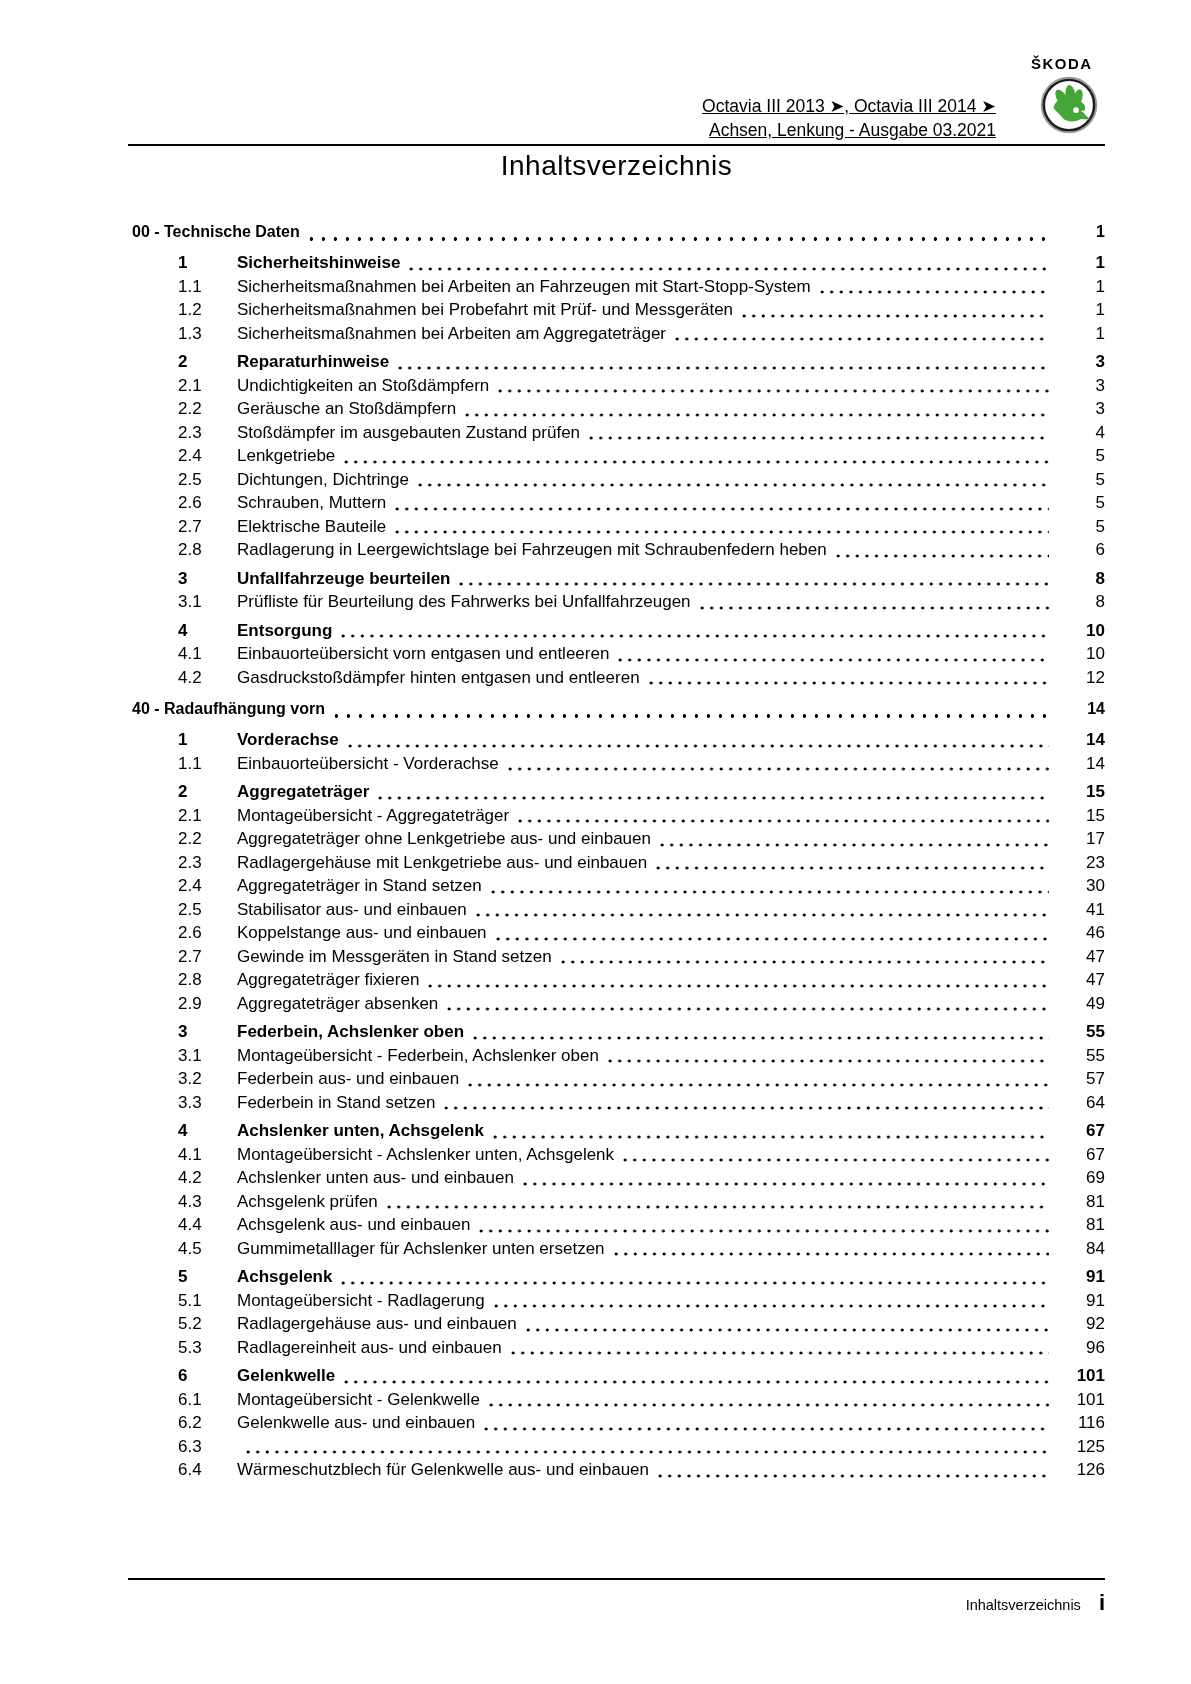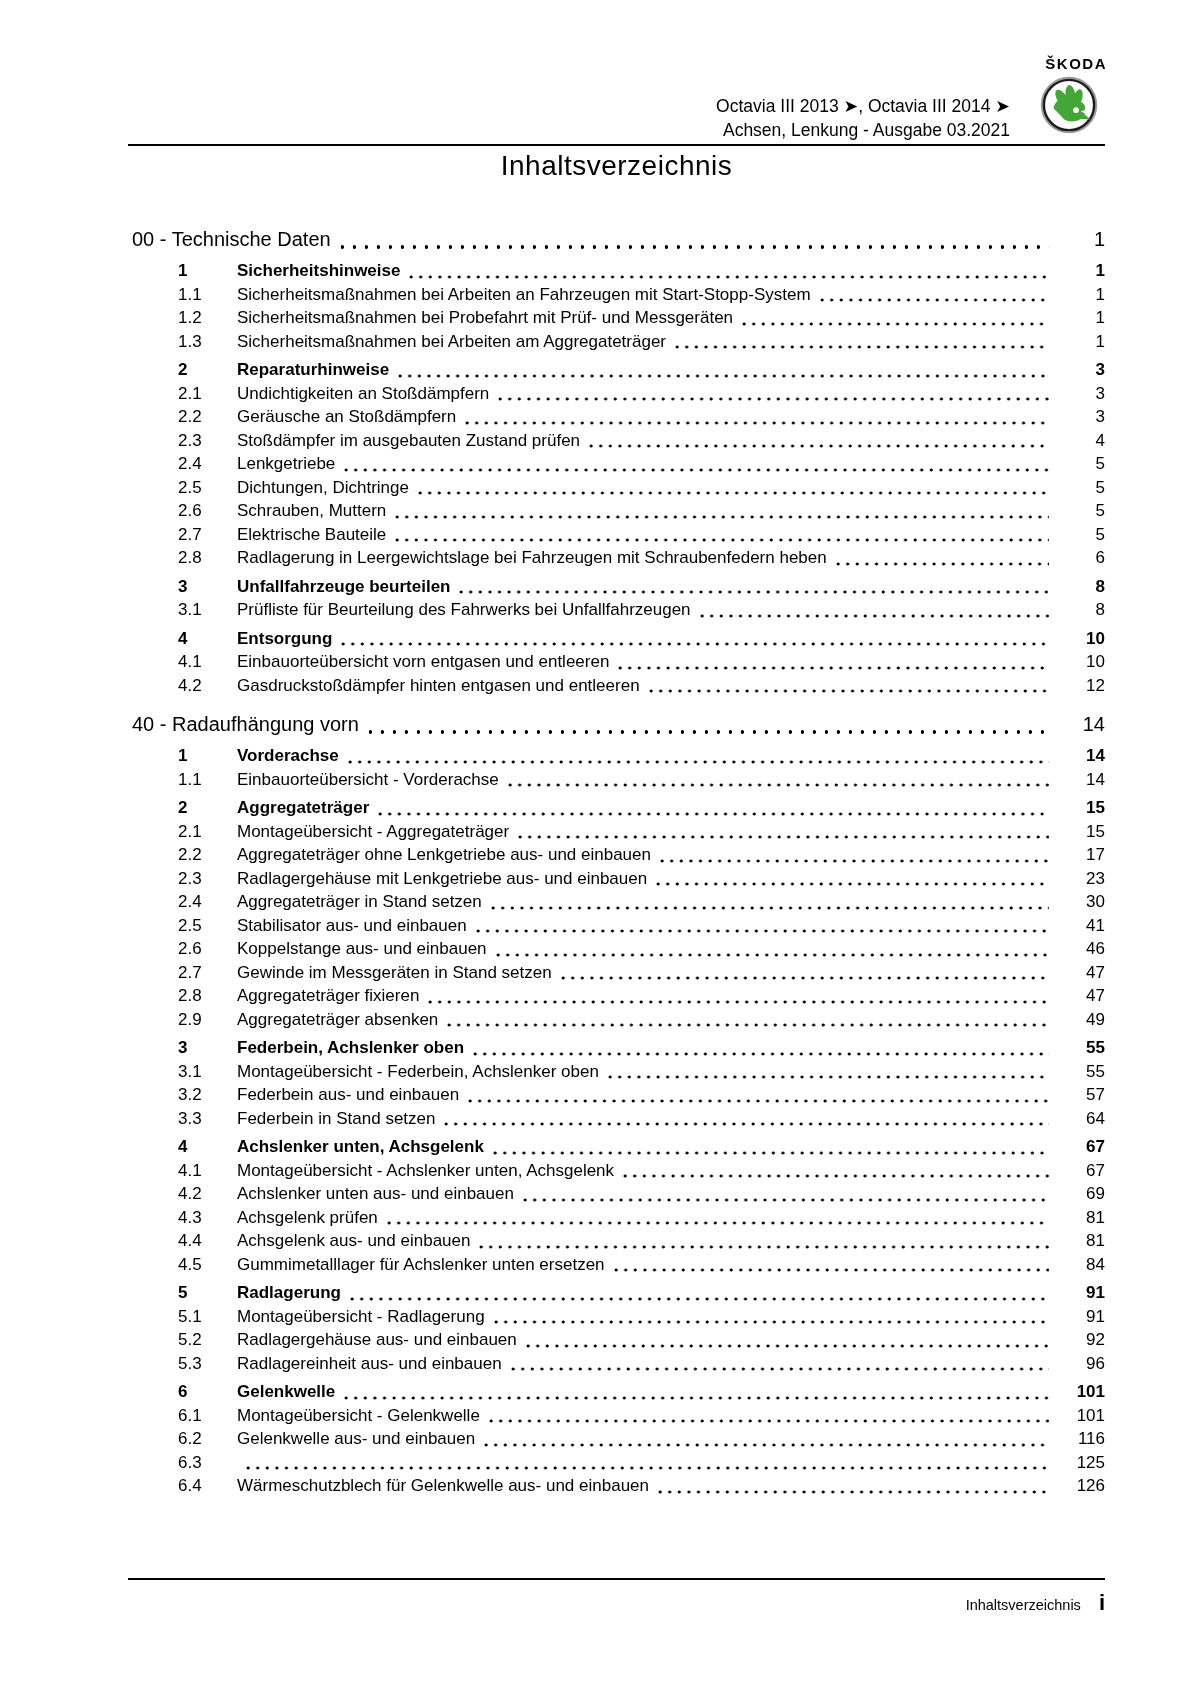--- a/index.html
+++ b/index.html
@@ -3,24 +3,24 @@
 <meta charset="utf-8">
 <style>
   html,body{margin:0;padding:0;background:#e8e8e8;}
   .page{
     position:relative;width:1191px;height:1684px;background:#ffffff;
     font-family:"Liberation Sans", sans-serif;color:#000;overflow:hidden;
     margin:0 auto;
   }
   
   .header-text{
-    position:absolute;top:94px;right:181px;text-align:right;
-    font-size:17.5px;line-height:24px;white-space:nowrap;
-  }
-  .brand{position:absolute;top:56px;right:84px;width:76px;text-align:right;}
+    position:absolute;top:94px;right:195px;text-align:right;
+    font-size:17.5px;line-height:24px;white-space:nowrap;text-decoration:underline;
+  }
+  .brand{position:absolute;top:56px;right:84px;width:76px;text-align:left;}
   .brand-name{font-size:15px;font-weight:700;letter-spacing:1.5px;line-height:16px;}
   .brand svg{display:block;margin:3px auto 0;}
   .header-rule{position:absolute;top:144px;left:128px;width:977px;border-top:2.5px solid #000;}
   
   .page-title{
     position:absolute;top:150px;left:128px;width:977px;text-align:center;
     font-size:28px;font-weight:400;margin:0;letter-spacing:.5px;
   }
   
   .toc{position:absolute;top:212px;left:128px;width:977px;}
@@ -29,21 +29,21 @@
   .row .label{flex:none;}
   .row .leader{
     flex:1 1 0;min-width:14px;height:4px;align-self:flex-end;
     margin:0 10px 4px 9px;
     background-image:radial-gradient(circle at 2px 2px,#000 1.35px,transparent 1.7px);
     background-size:9.6px 4px;background-repeat:repeat-x;background-position:left bottom;
   }
   .row .page-num{flex:none;width:46px;text-align:right;}
   .entry{font-size:17px;line-height:23.5px;padding-left:50px;}
   .entry.bold{font-weight:700;margin-top:5px;}
-  .chapter{font-size:20px;font-weight:400;line-height:29px;margin-top:13px;padding-left:4px;}
+  .chapter{font-size:16px;font-weight:700;line-height:29px;margin-top:5px;padding-left:4px;}
   .chapter .leader{
     margin-bottom:5px;
     background-image:radial-gradient(circle at 2.4px 2px,#000 1.6px,transparent 2px);
     background-size:12px 4px;
   }
   
   .footer-rule{position:absolute;top:1578px;left:128px;width:977px;border-top:2.5px solid #000;}
   .footer{
     position:absolute;top:1590px;right:86px;display:flex;align-items:baseline;gap:18px;
   }
@@ -328,21 +328,21 @@
     <span class="page-num">81</span>
   </div>
       <div class="row entry">
     <span class="num">4.5</span>
     <span class="label">Gummimetalllager für Achslenker unten ersetzen</span>
     <span class="leader"></span>
     <span class="page-num">84</span>
   </div>
       <div class="row entry bold">
     <span class="num">5</span>
-    <span class="label">Radlagerung</span>
+    <span class="label">Achsgelenk</span>
     <span class="leader"></span>
     <span class="page-num">91</span>
   </div>
       <div class="row entry">
     <span class="num">5.1</span>
     <span class="label">Montageübersicht - Radlagerung</span>
     <span class="leader"></span>
     <span class="page-num">91</span>
   </div>
       <div class="row entry">

